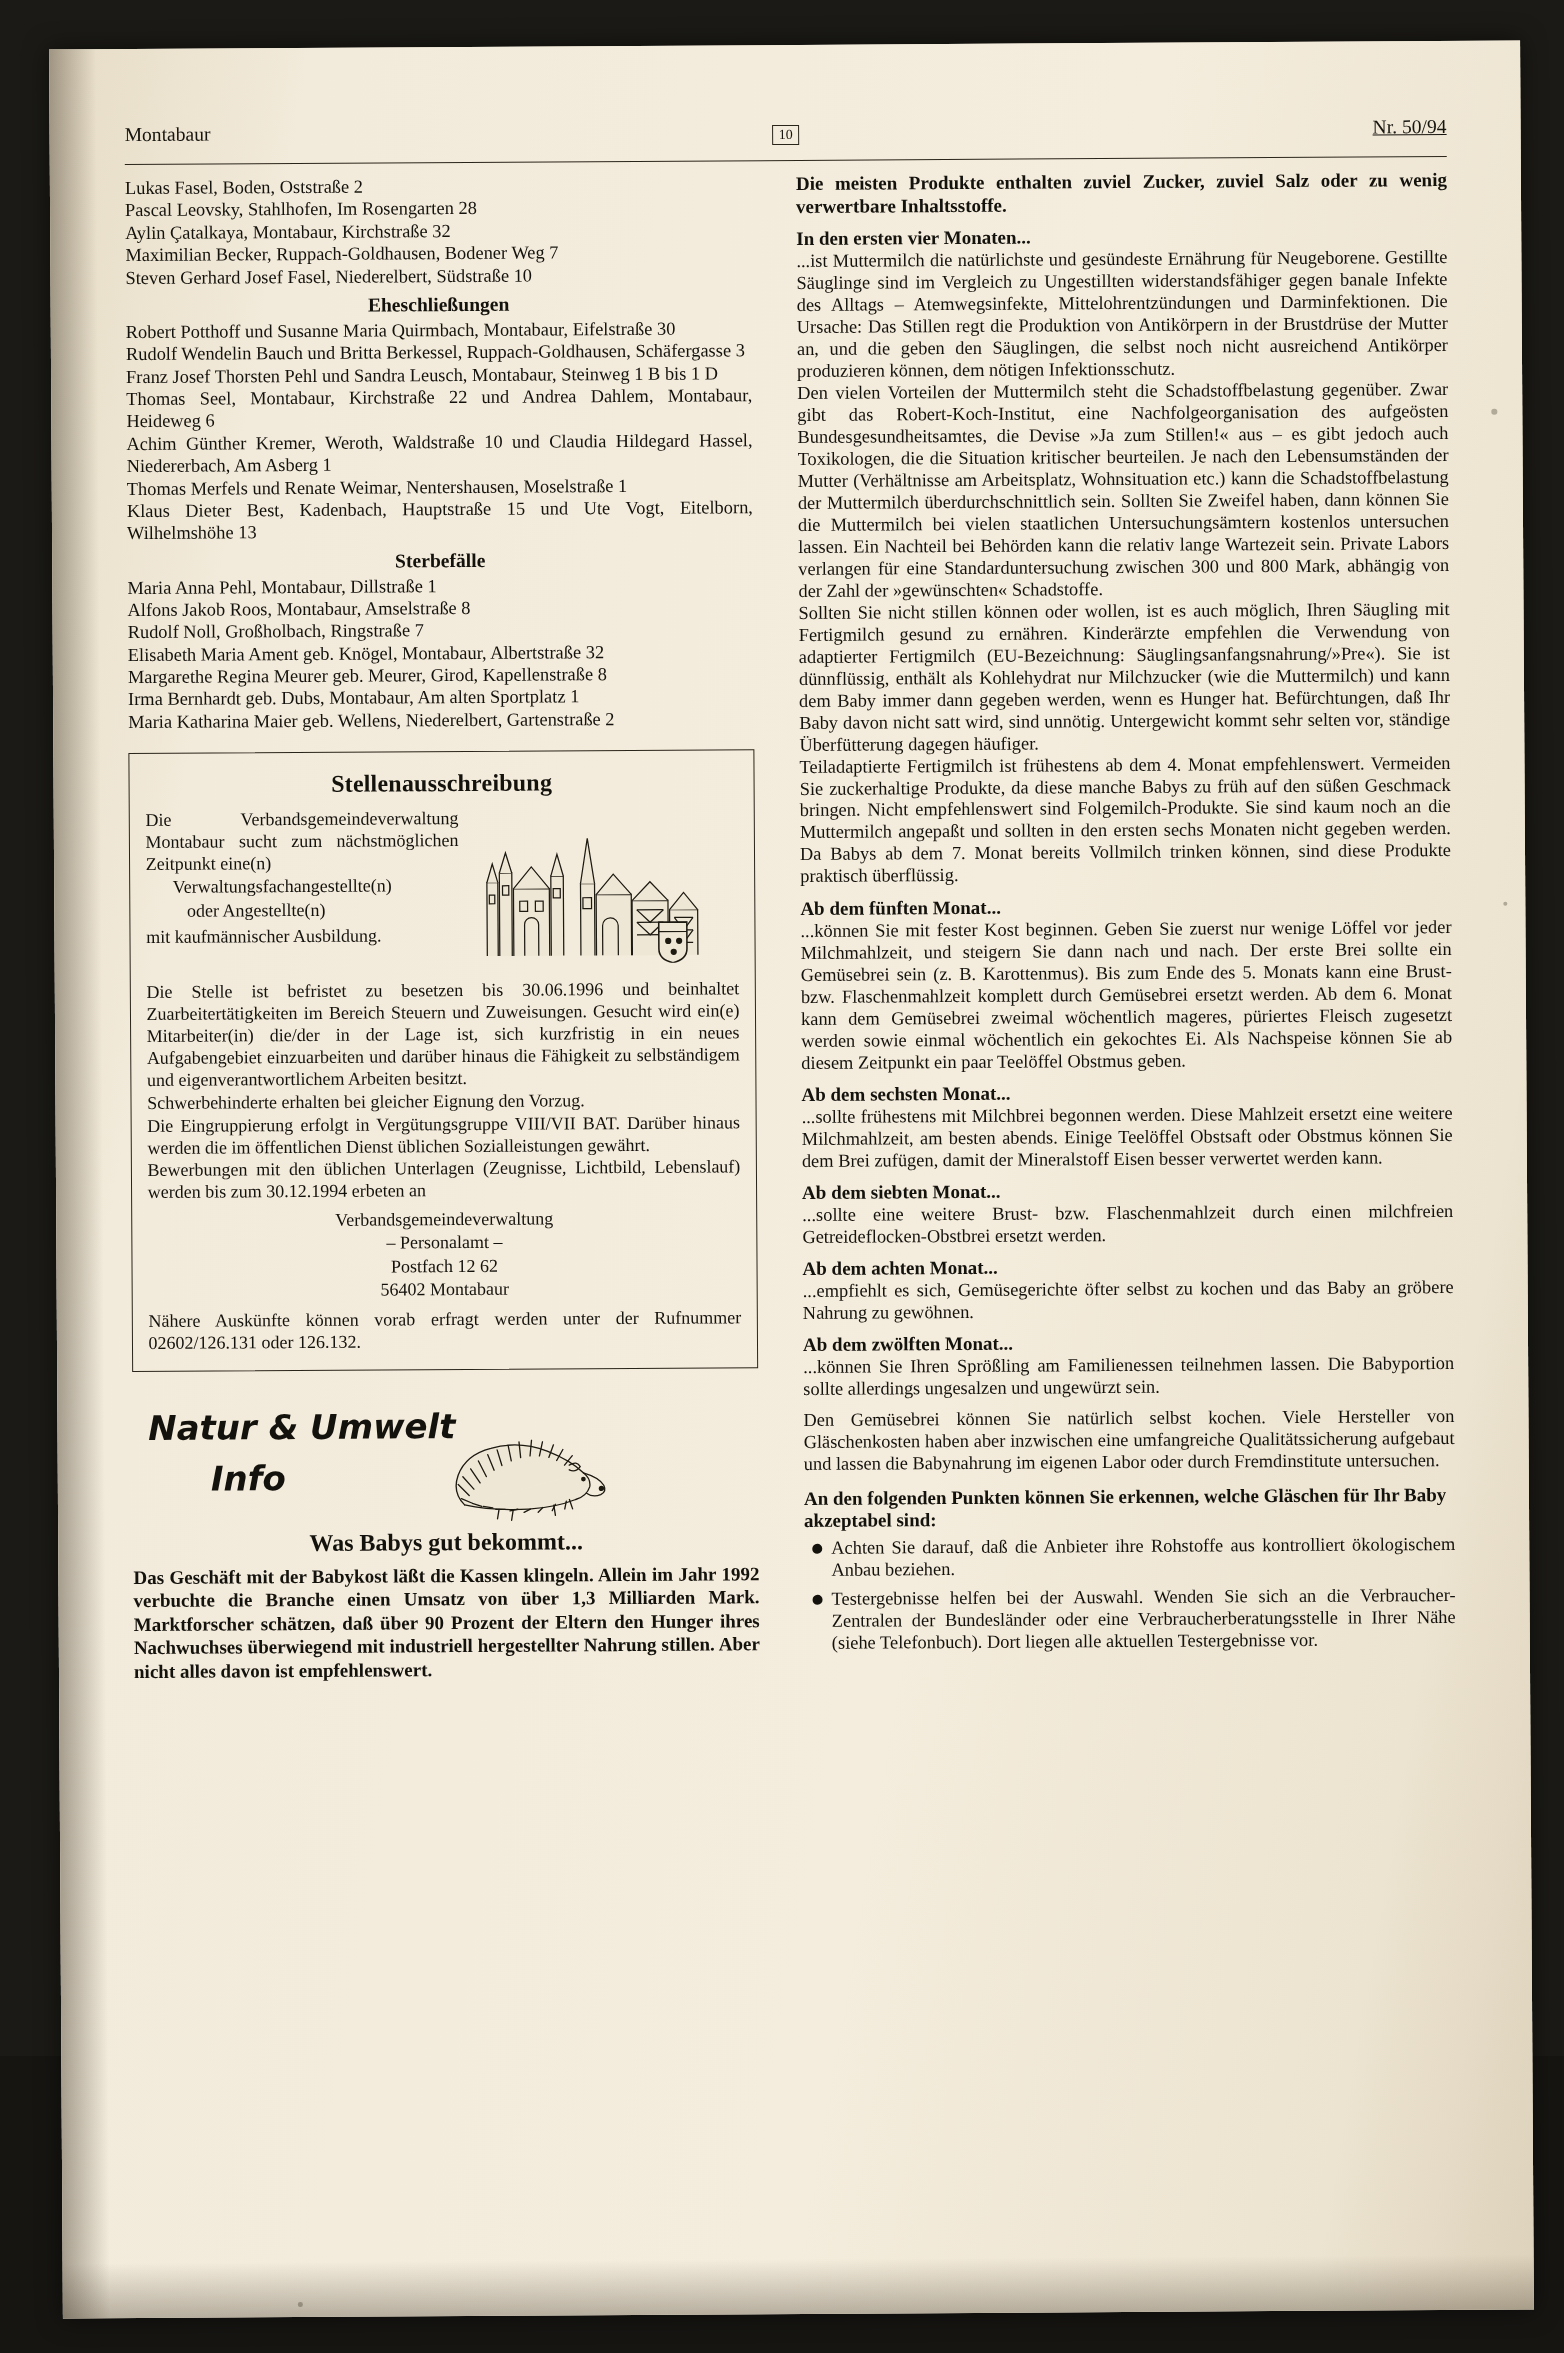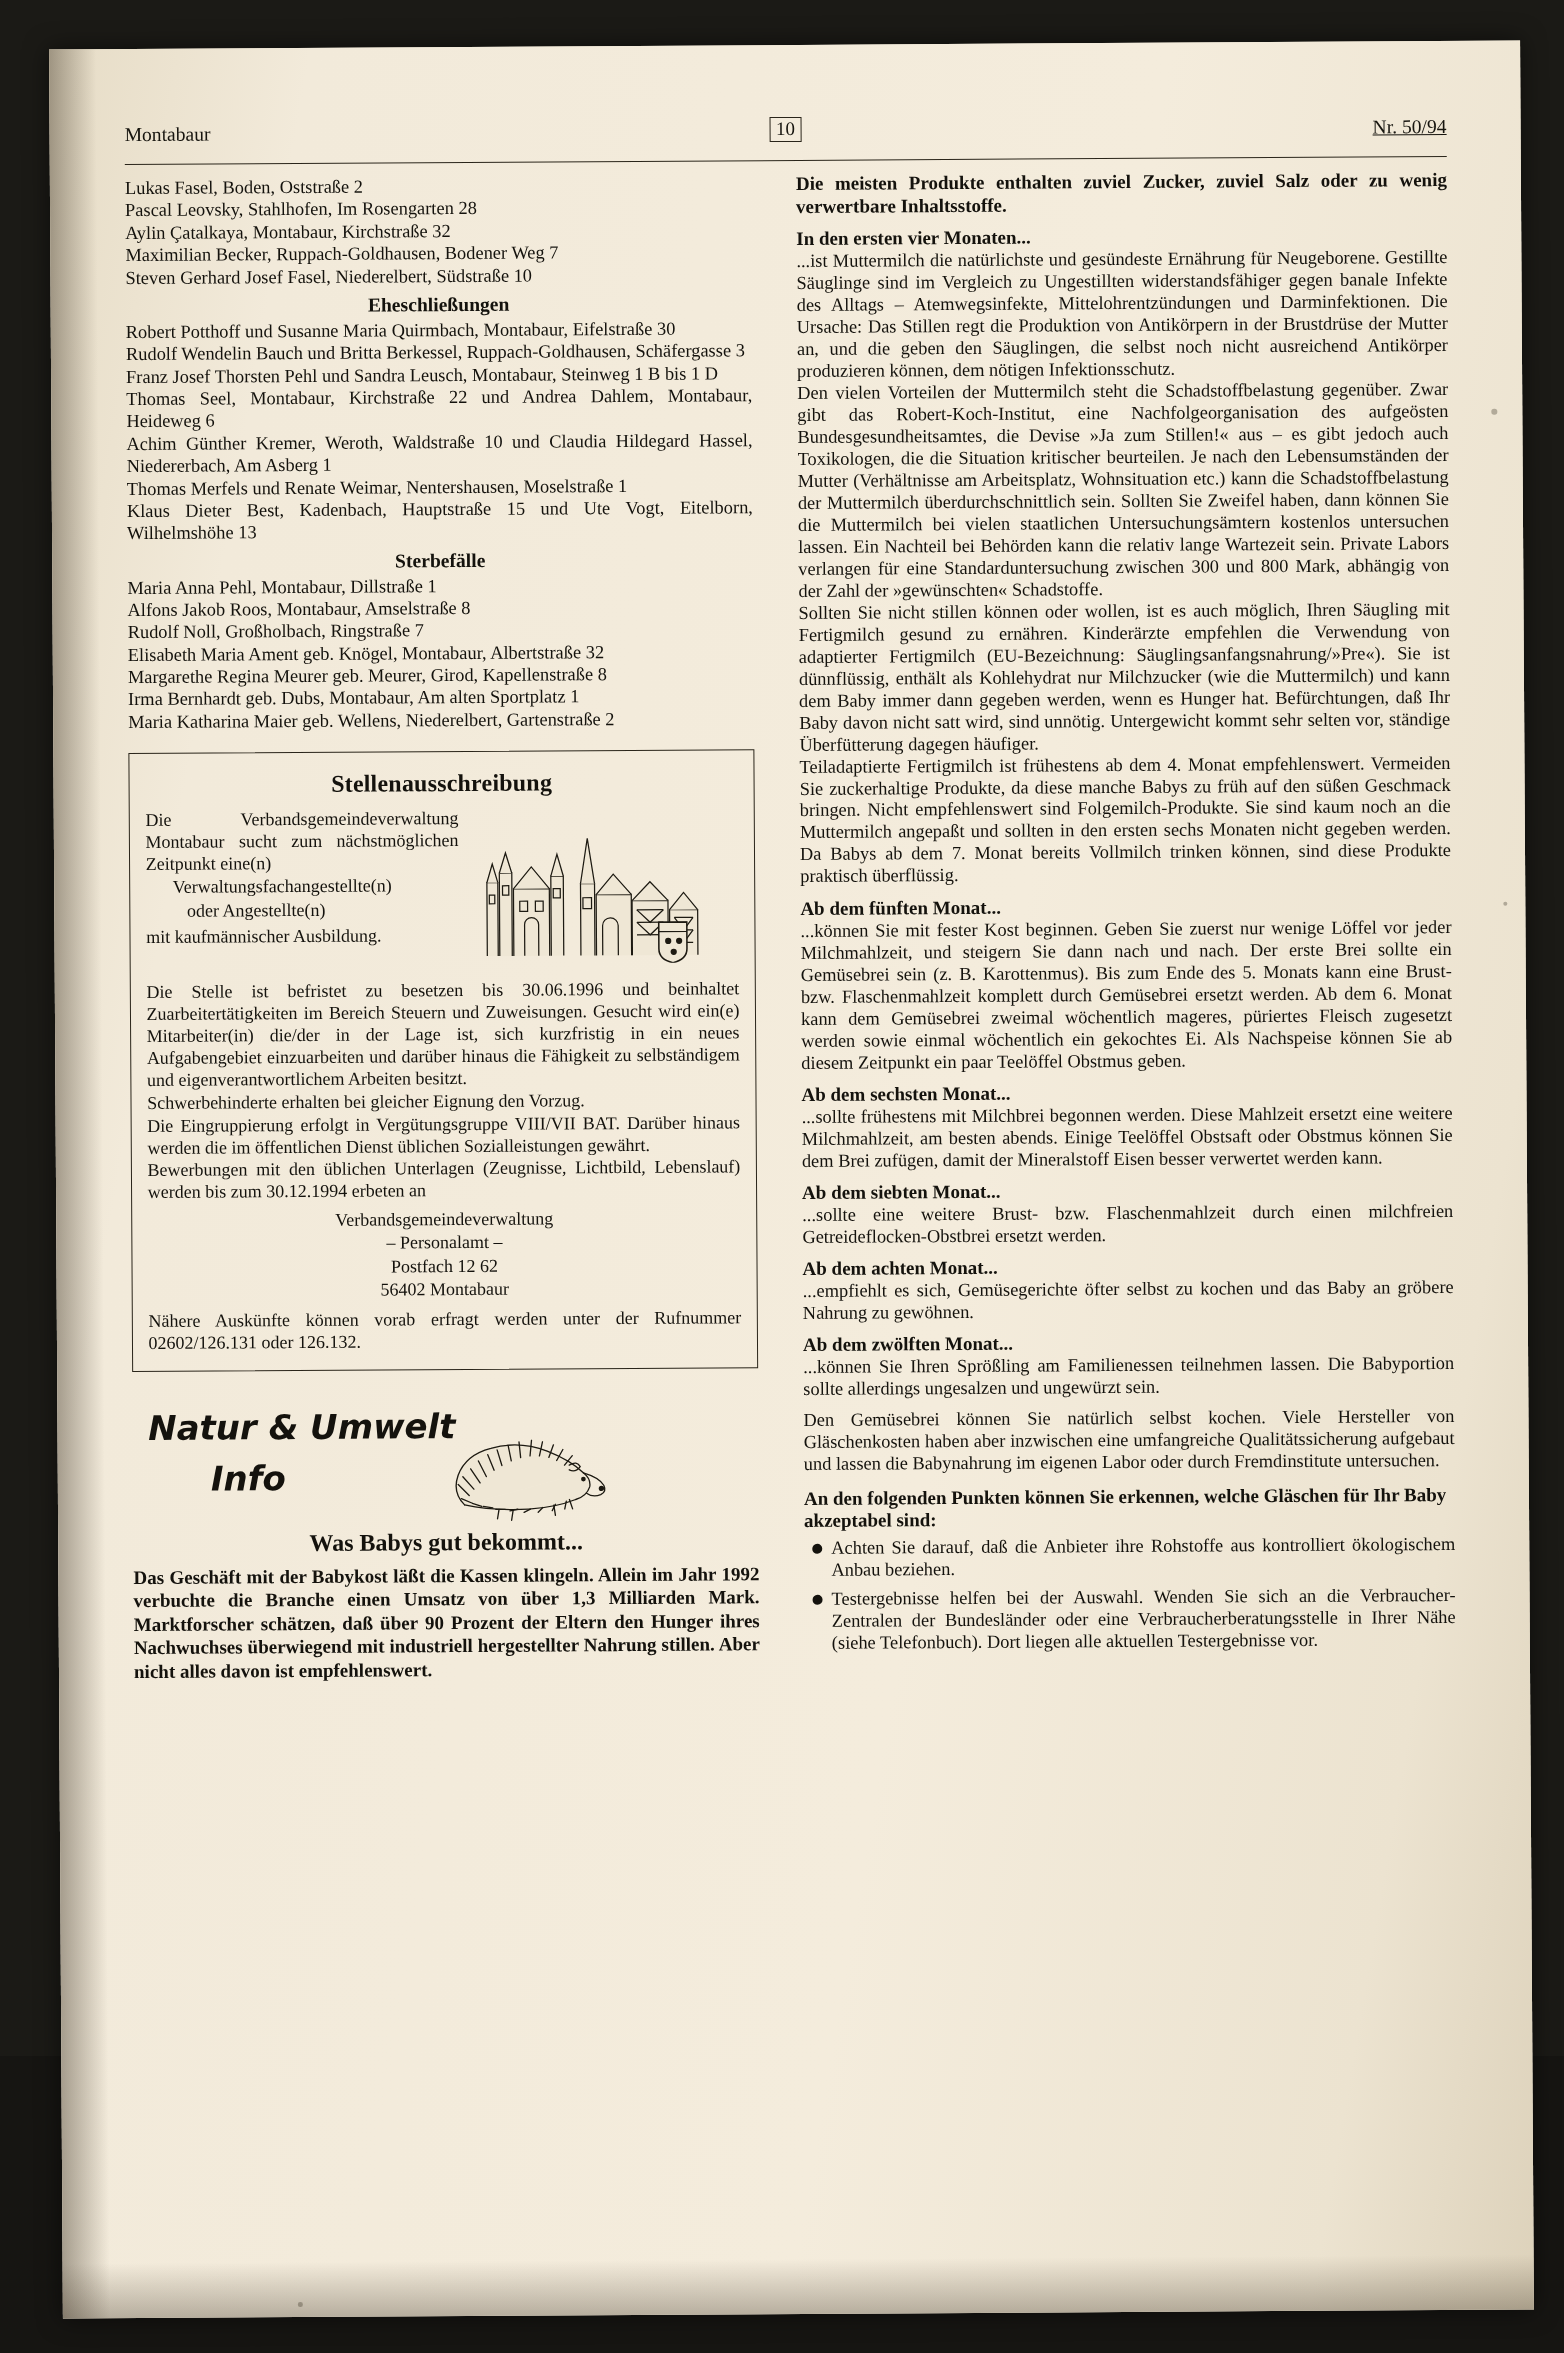--- a/index.html
+++ b/index.html
@@ -59,24 +59,24 @@
     height: 41px;
     font-size: 19.6px;
     color: #17150f;
   }
   .masthead .left { position: absolute; left: 0; top: 3.1px; }
   .masthead .right { position: absolute; right: 0; top: 3.1px; text-decoration: underline; }
   .masthead .pagenum {
     position: absolute;
     left: 50%;
     transform: translateX(-50%);
-    top: 0px;
+    top: 8px;
     border: 1.6px solid #2a251a;
     padding: 0.8px 5.5px 1.6px 5.5px;
-    font-size: 19px;
+    font-size: 14px;
     line-height: 1.1;
   }
   .rule {
     border-bottom: 1.6px solid #2a251a;
     margin-top: 1.6px;
   }
 
   
   .cols {
     display: flex;

